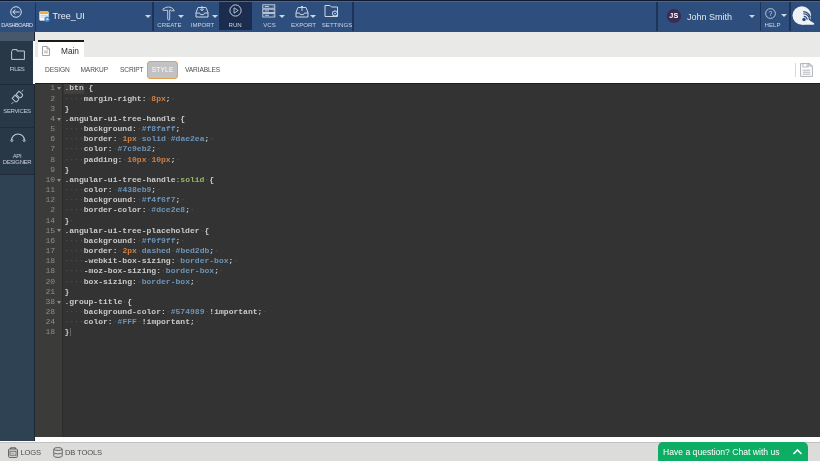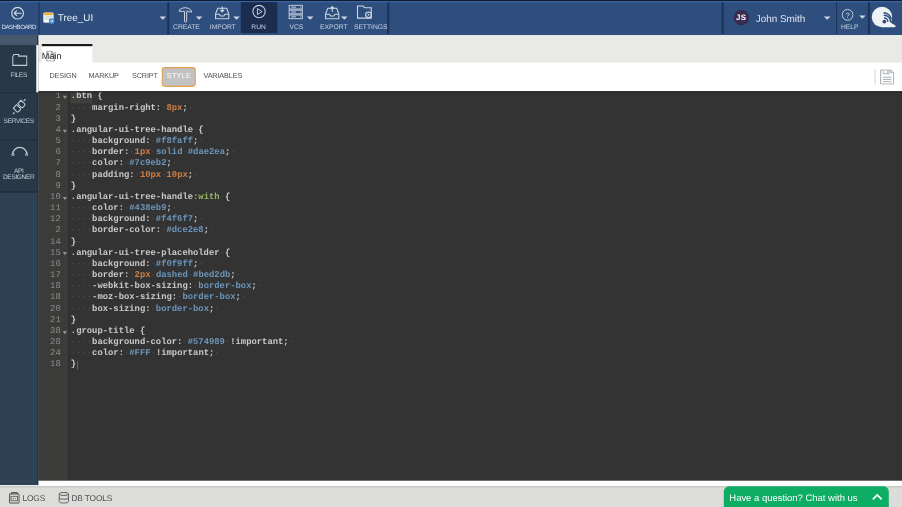--- a/index.html
+++ b/index.html
@@ -198,21 +198,21 @@
 
 <div id="tabbar" class="abs">
   <div id="tab1" class="abs">
     <div class="abs" style="left:4px;top:3.5px;">
       <svg width="8" height="10" viewBox="0 0 8 10">
         <path d="M0.5 9.5 L0.5 0.5 L5 0.5 L7.5 3 L7.5 9.5 Z" fill="#fff" stroke="#8a8a8a" stroke-width="0.8"></path>
         <path d="M5 0.5 L5 3 L7.5 3" fill="none" stroke="#8a8a8a" stroke-width="0.8"></path>
         <path d="M2 5 L6 5 M2 6.7 L6 6.7" stroke="#9a9a9a" stroke-width="0.7"></path>
       </svg>
     </div>
-    <div class="abs" style="left:0;top:3.5px;font-size:8.3px;color:#2f2f2f;">Main</div>
+    <div class="abs" style="left:23px;top:3.5px;font-size:8.3px;color:#2f2f2f;">Main</div>
   </div>
 </div>
 
 <div id="toolbar" class="abs">
   <div class="abs mi" style="left:10px;">DESIGN</div>
   <div class="abs mi" style="left:45.5px;">MARKUP</div>
   <div class="abs mi" style="left:85px;">SCRIPT</div>
   <div class="abs" style="left:111.8px;top:4.2px;width:29.7px;height:15.2px;background:#c2c2c2;border:1px solid #e2a14f;border-radius:3px;color:#fdfdfd;font-size:6.6px;letter-spacing:.2px;text-align:center;line-height:15.2px;">STYLE</div>
   <div class="abs mi" style="left:150px;">VARIABLES</div>
   <div class="abs" style="left:760px;top:5.5px;width:1px;height:14px;background:#d8d8d8;"></div>
@@ -234,21 +234,21 @@
     <div class="fold" style="top:2.7px"></div>
     <div class="cl" style="top:9.27px"><span class="ln">2</span><span class="code"><span class="d">····</span>margin-right:<span class="d">·</span><span class="o">8px</span>;<span class="d">·</span></span></div>
     <div class="cl" style="top:19.44px"><span class="ln">3</span><span class="code">}</span></div>
     <div class="cl" style="top:29.61px"><span class="ln">4</span><span class="code">.angular-ui-tree-handle<span class="d">·</span>{</span></div>
     <div class="fold" style="top:33.21px"></div>
     <div class="cl" style="top:39.78px"><span class="ln">5</span><span class="code"><span class="d">····</span>background:<span class="d">·</span><span class="b">#f8faff</span>;<span class="d">·</span></span></div>
     <div class="cl" style="top:49.95px"><span class="ln">6</span><span class="code"><span class="d">····</span>border:<span class="d">·</span><span class="o">1px</span><span class="d">·</span><span class="b">solid</span><span class="d">·</span><span class="b">#dae2ea</span>;<span class="d">·</span></span></div>
     <div class="cl" style="top:60.12px"><span class="ln">7</span><span class="code"><span class="d">····</span>color:<span class="d">·</span><span class="b">#7c9eb2</span>;<span class="d">·</span></span></div>
     <div class="cl" style="top:70.28999999999999px"><span class="ln">8</span><span class="code"><span class="d">····</span>padding:<span class="d">·</span><span class="o">10px</span><span class="d">·</span><span class="o">10px</span>;<span class="d">·</span></span></div>
     <div class="cl" style="top:80.46px"><span class="ln">9</span><span class="code">}</span></div>
-    <div class="cl" style="top:90.63px"><span class="ln">10</span><span class="code">.angular-ui-tree-handle<span class="g">:with</span><span class="d">·</span>{</span></div>
+    <div class="cl" style="top:90.63px"><span class="ln">10</span><span class="code">.angular-ui-tree-handle<span class="g">:solid</span><span class="d">·</span>{</span></div>
     <div class="fold" style="top:94.22999999999999px"></div>
     <div class="cl" style="top:100.8px"><span class="ln">11</span><span class="code"><span class="d">····</span>color:<span class="d">·</span><span class="b">#438eb9</span>;<span class="d">·</span></span></div>
     <div class="cl" style="top:110.97px"><span class="ln">12</span><span class="code"><span class="d">····</span>background:<span class="d">·</span><span class="b">#f4f6f7</span>;<span class="d">·</span></span></div>
     <div class="cl" style="top:121.13999999999999px"><span class="ln">2</span><span class="code"><span class="d">····</span>border-color:<span class="d">·</span><span class="b">#dce2e8</span>;<span class="d">·</span></span></div>
     <div class="cl" style="top:131.31px"><span class="ln">14</span><span class="code">}<span class="d">·</span></span></div>
     <div class="cl" style="top:141.48px"><span class="ln">15</span><span class="code">.angular-ui-tree-placeholder<span class="d">·</span>{</span></div>
     <div class="fold" style="top:145.07999999999998px"></div>
     <div class="cl" style="top:151.65px"><span class="ln">16</span><span class="code"><span class="d">····</span>background:<span class="d">·</span><span class="b">#f0f9ff</span>;<span class="d">·</span></span></div>
     <div class="cl" style="top:161.82px"><span class="ln">17</span><span class="code"><span class="d">····</span>border:<span class="d">·</span><span class="o">2px</span><span class="d">·</span><span class="b">dashed</span><span class="d">·</span><span class="b">#bed2db</span>;<span class="d">·</span></span></div>
     <div class="cl" style="top:171.98999999999998px"><span class="ln">18</span><span class="code"><span class="d">····</span>-webkit-box-sizing:<span class="d">·</span><span class="b">border-box</span>;<span class="d">·</span></span></div>

